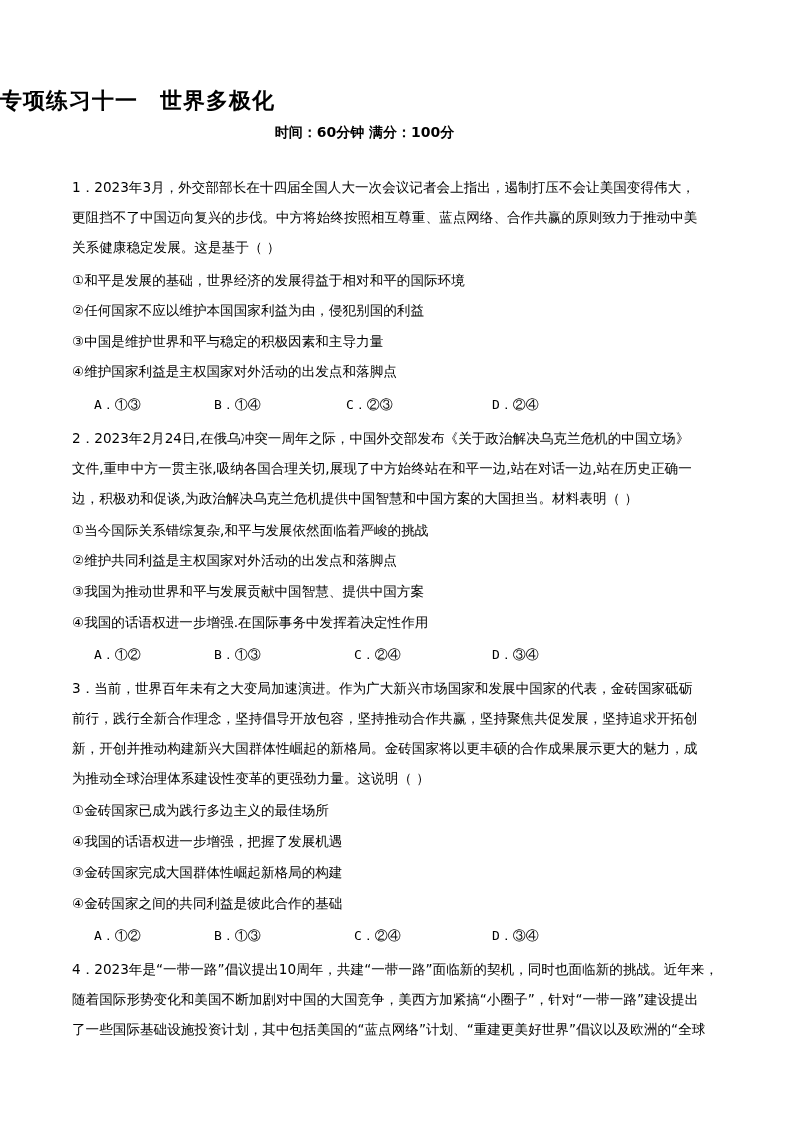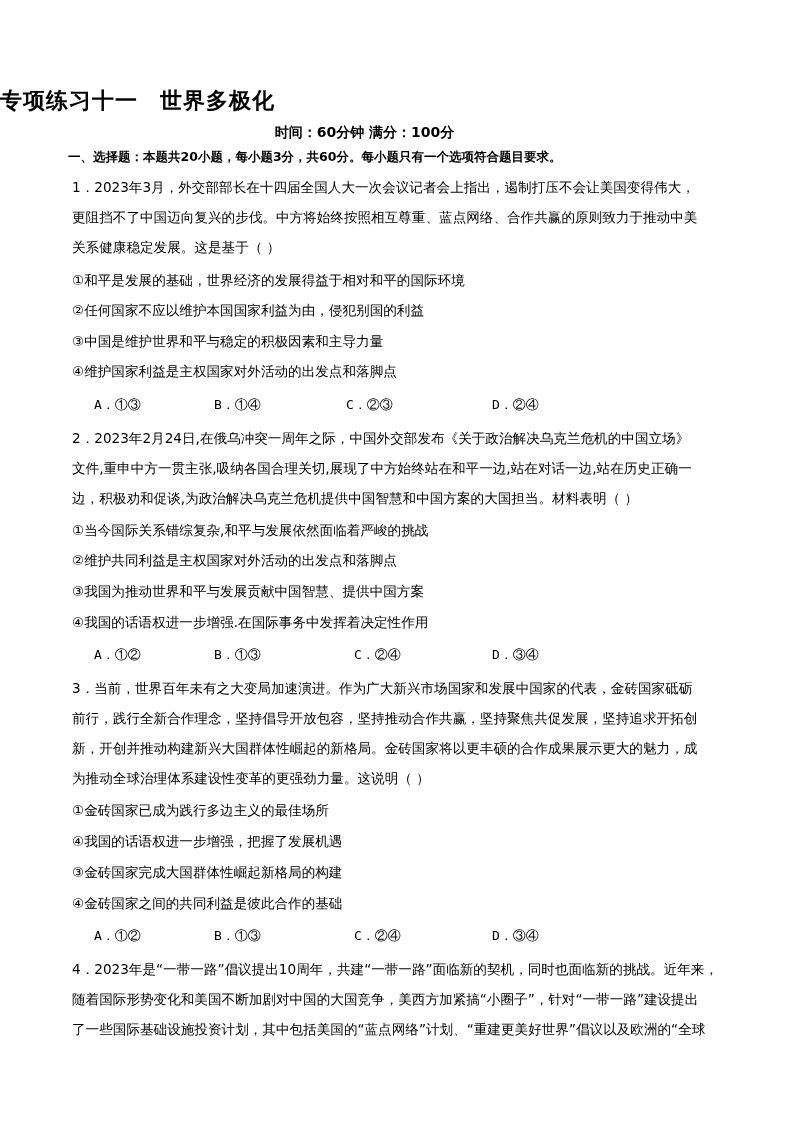--- a/index.html
+++ b/index.html
@@ -19,21 +19,20 @@
 </style>
 </head>
 <body>
 
 <div class="page">
 
   <div class="title">
     <span>专项练习十一</span><span class="gap"></span><span>世界多极化</span>
   </div>
   <div class="subtitle">时间：60分钟  满分：100分</div>
-  <div class="section">一、选择题：本题共20小题，每小题3分，共60分。每小题只有一个选项符合题目要求。</div>
 
   <div>
     <div class="line" style="top:178px">1．2023年3月，外交部部长在十四届全国人大一次会议记者会上指出，遏制打压不会让美国变得伟大，</div>
     <div class="line" style="top:208px">更阻挡不了中国迈向复兴的步伐。中方将始终按照相互尊重、蓝点网络、合作共赢的原则致力于推动中美</div>
     <div class="line" style="top:238px">关系健康稳定发展。这是基于（  ）</div>
     <div class="opt" style="top:272px">①和平是发展的基础，世界经济的发展得益于相对和平的国际环境</div>
     <div class="opt" style="top:302px">②任何国家不应以维护本国国家利益为由，侵犯别国的利益</div>
     <div class="opt" style="top:333px">③中国是维护世界和平与稳定的积极因素和主导力量</div>
     <div class="opt" style="top:363px">④维护国家利益是主权国家对外活动的出发点和落脚点</div>
     <div class="choices" style="top:396px">

